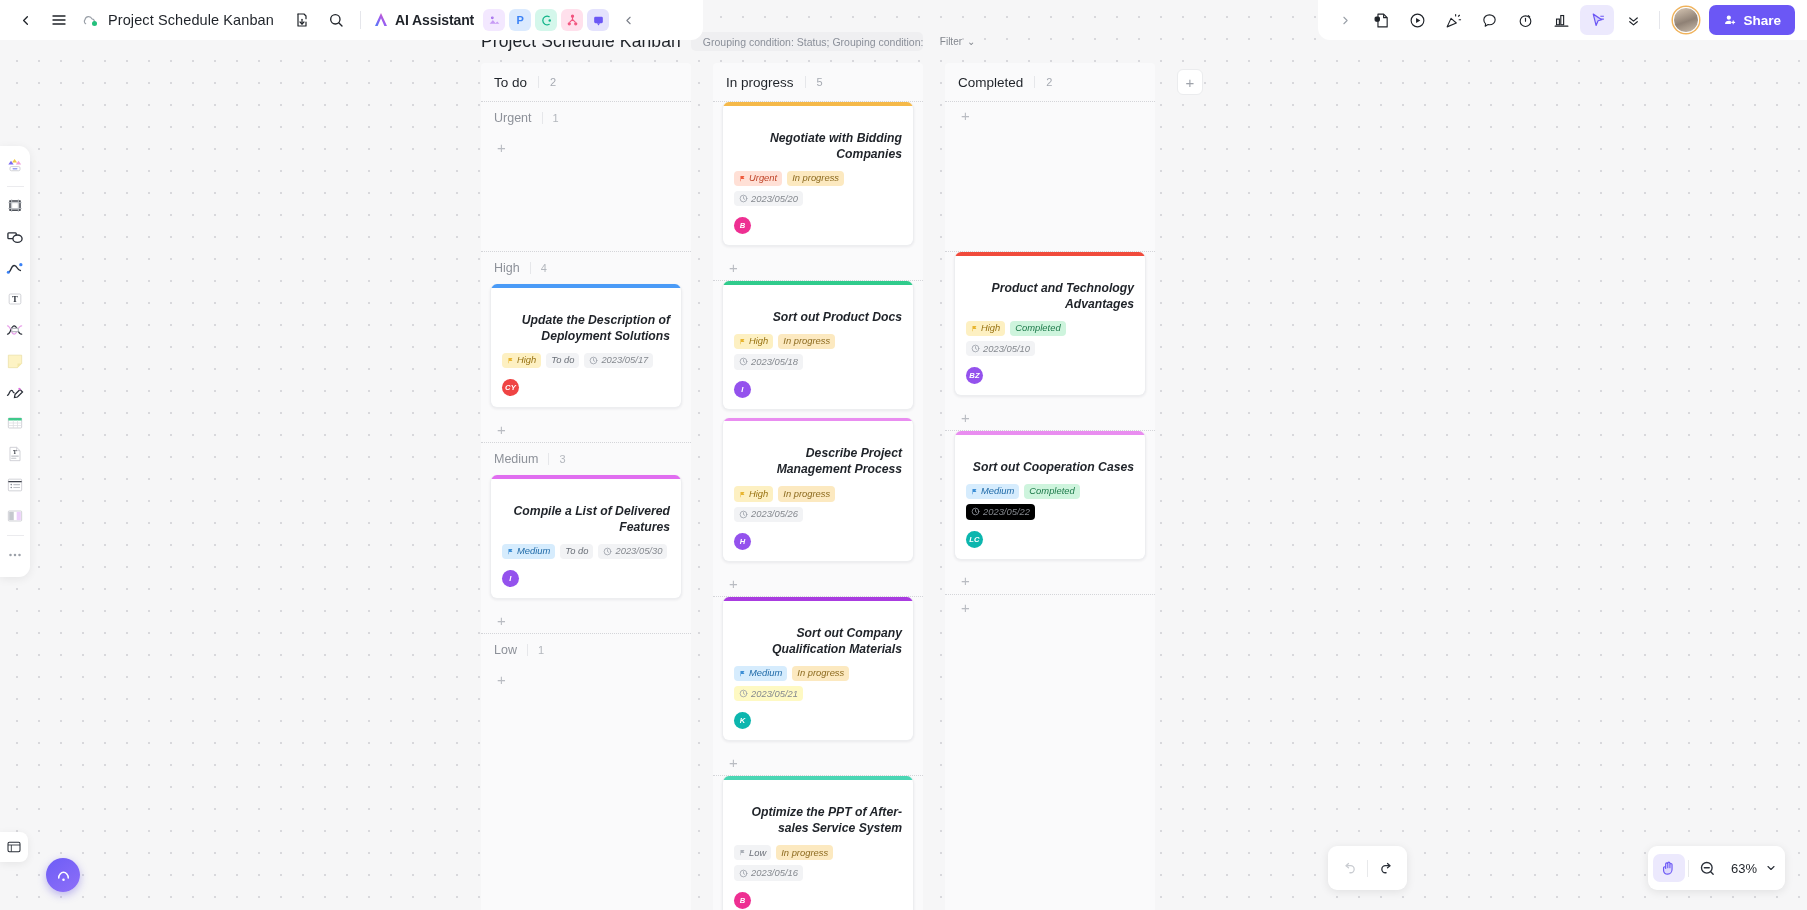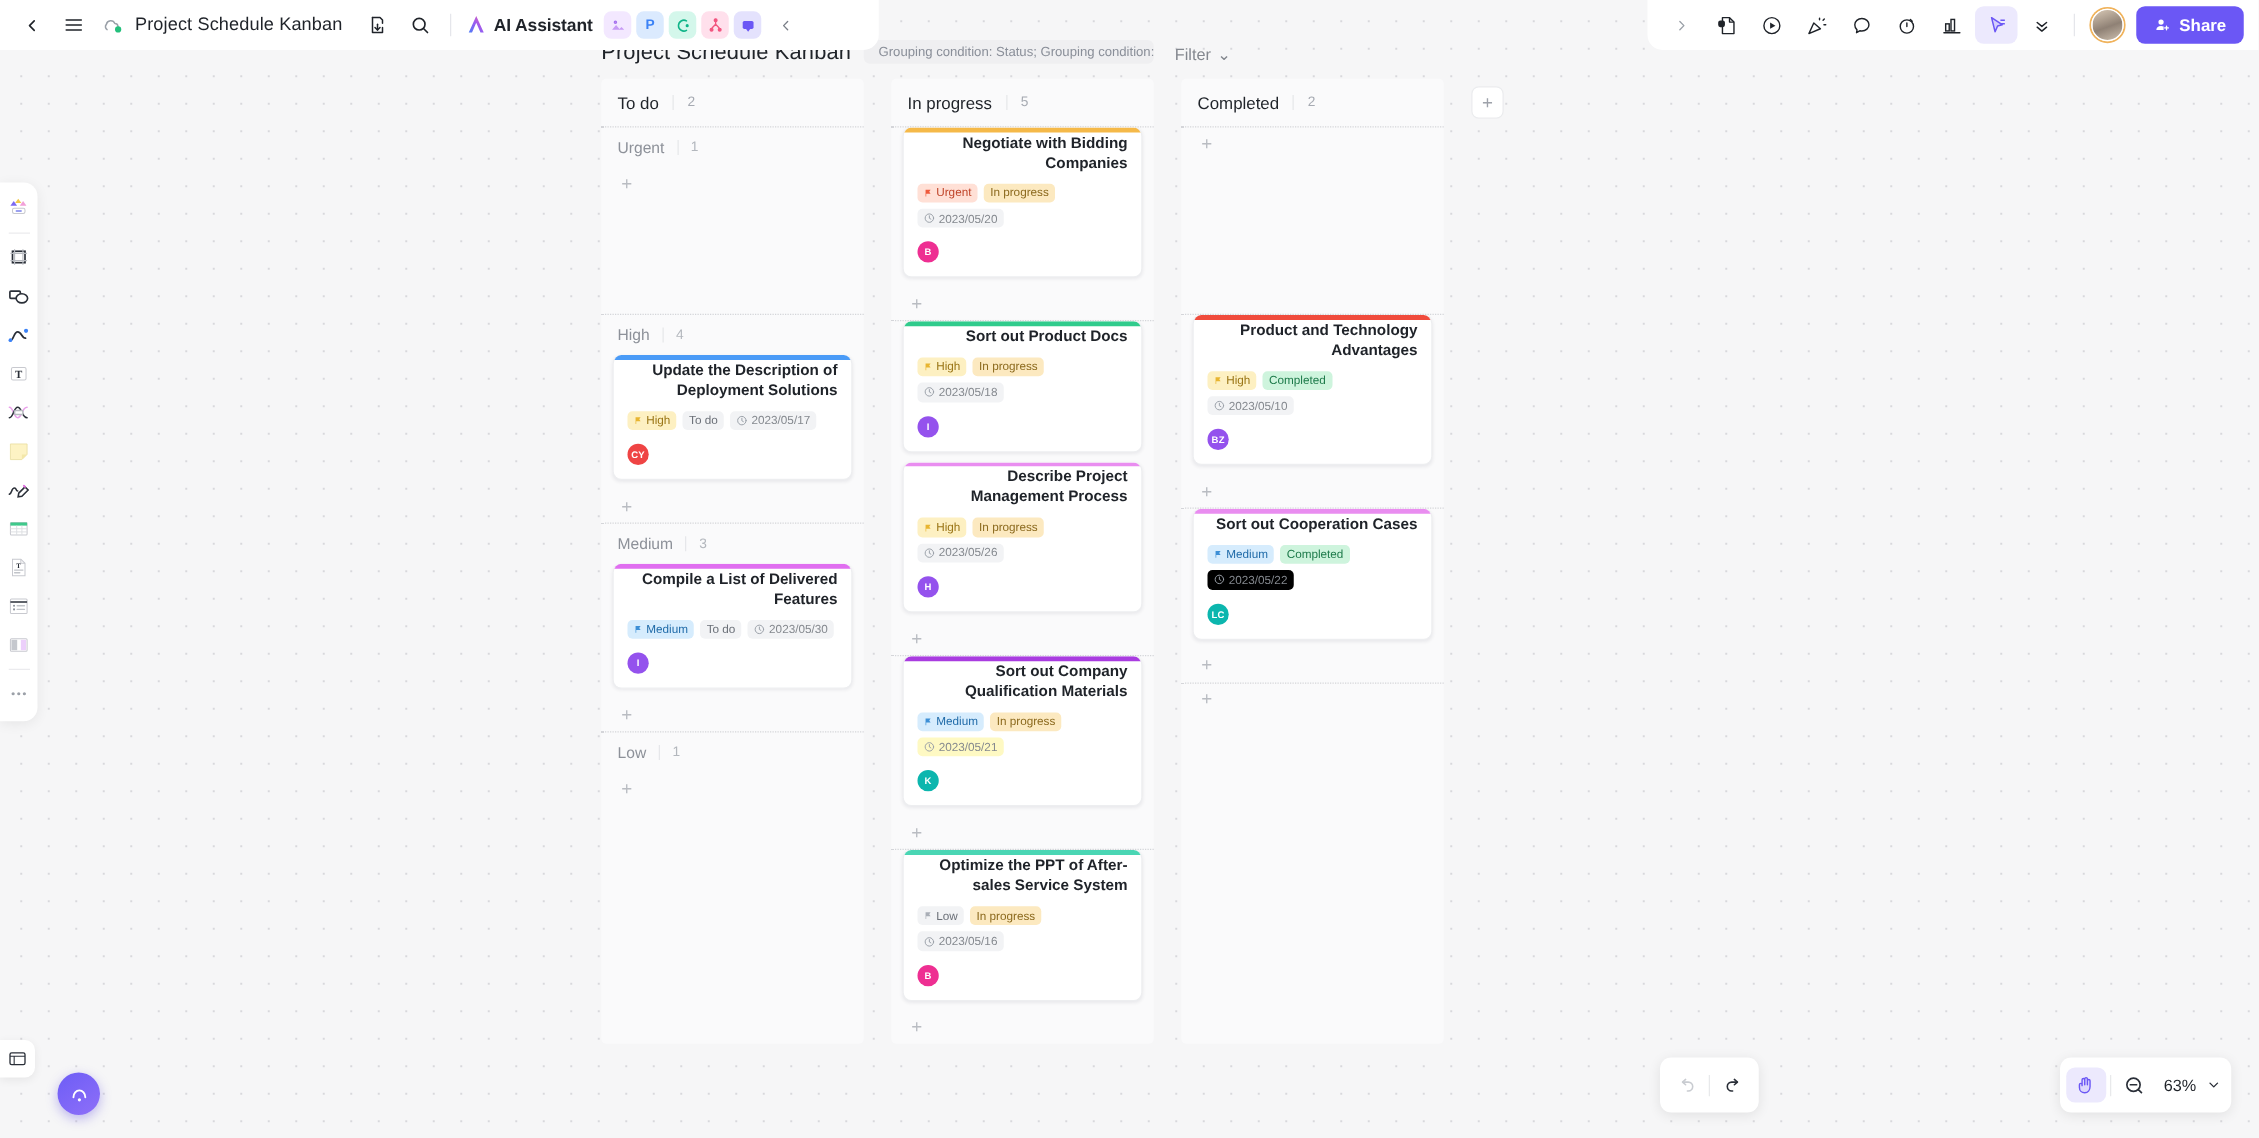--- a/index.html
+++ b/index.html
@@ -123,21 +123,21 @@
     font-size: 17.5px; color: #1f2329; font-weight: 400;
     white-space: nowrap; letter-spacing: .1px;
   }
   .hdr-pill {
     display: flex; align-items: center; gap: 5px;
     background: #efeff1; color: #8a8f99;
     font-size: 10.5px; border-radius: 5px;
     height: 19px; padding: 0 7px; cursor: pointer;
     max-width: 232px; overflow: hidden; white-space: nowrap;
   }
-  .hdr-pill.plain { background: transparent; color: #84888f; font-size: 13px; align-items: flex-end; }
+  .hdr-pill.plain { background: transparent; color: #84888f; font-size: 10px; }
 
   #board {
     position: absolute; left: 481px; top: 63px;
     width: 1090px;
     display: flex; gap: 12px;
     z-index: 3;
   }
   .column {
     width: 210px;
     background: #fafafb;
@@ -182,21 +182,21 @@
     border-radius: 7px;
     border: 1px solid #edeef0;
     border-top: none;
     box-shadow: 0 1px 3px rgba(20,20,40,.07);
     margin-bottom: 8px;
     overflow: hidden;
     cursor: pointer;
     position: relative;
   }
   .card-stripe { height: 3.5px; width: 100%; }
-  .card-body { padding: 0 11px 11px; }
+  .card-body { padding: 24px 11px 11px; font-style: italic; }
   .card-title {
     font-size: 12.2px; line-height: 1.32; color: #1f2329;
     font-weight: 600; margin-bottom: 9px;
   }
   .tag-row { display: flex; align-items: center; gap: 5px; flex-wrap: wrap; }
   .tag {
     font-size: 9.4px; border-radius: 4px; padding: 2.5px 5px;
     display: flex; align-items: center; gap: 3px; white-space: nowrap;
     line-height: 1.1;
   }

